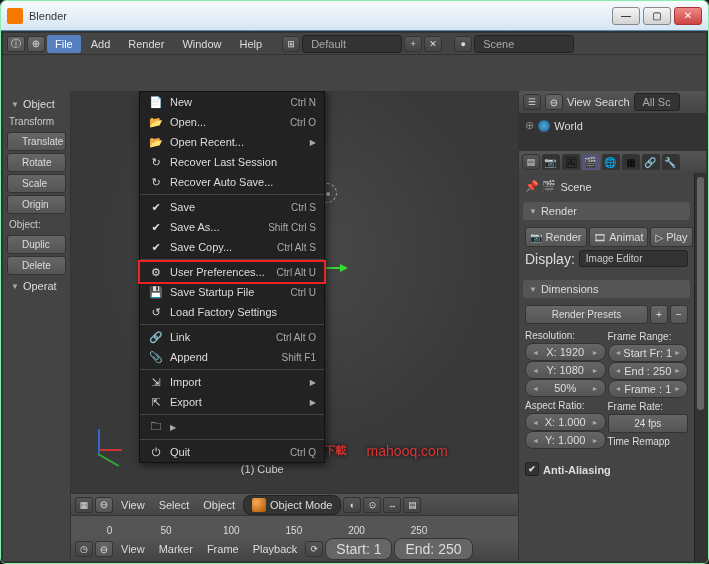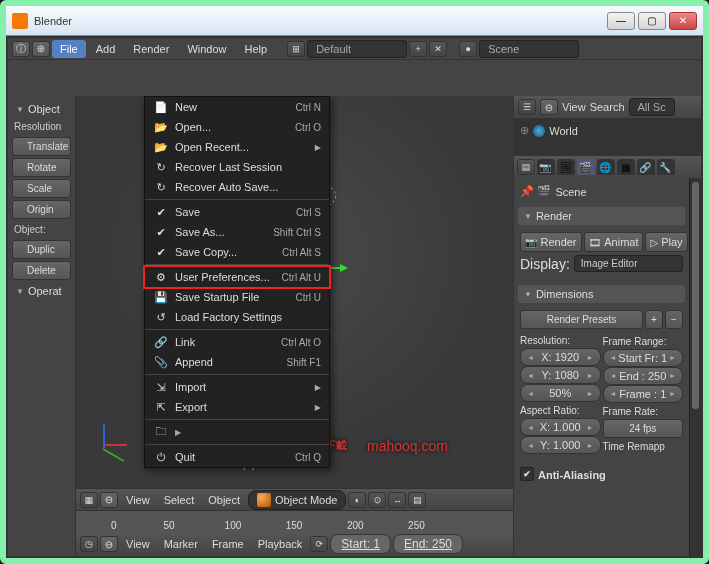--- a/index.html
+++ b/index.html
@@ -1,19 +1,19 @@
 <!DOCTYPE html>
 <html><head>
 <meta charset="utf-8">
 <style>
 * { margin: 0; padding: 0; box-sizing: border-box; font-family: Arial, sans-serif; font-size: 11px; user-select: none; }
 body { width: 709px; height: 564px; background: #1a1a1a; overflow: hidden; }
 
 
-.window { width: 100%; height: 100%; border: 6px solid #86efac; border-radius: 6px; overflow: hidden; display: flex; flex-direction: column; }
+.window { width: 100%; height: 100%; border: 1px solid #86efac; border-radius: 6px; overflow: hidden; display: flex; flex-direction: column; }
 .titlebar { height: 30px; background: linear-gradient(#f8fbfd, #d6e5f3); display: flex; align-items: center; padding: 0 6px; border-bottom: 1px solid #5a8fb8; }
 .title-icon { width: 16px; height: 16px; background: #f57900; border-radius: 2px; margin-right: 6px; }
 .title { color: #333; flex: 1; }
 .win-btns { display: flex; gap: 3px; }
 .win-btn { width: 28px; height: 18px; border: 1px solid #888; border-radius: 3px; background: linear-gradient(#f4f4f4,#d4d4d4); display: flex; align-items: center; justify-content: center; font-size: 10px; }
 .win-btn.close { background: linear-gradient(#e88,#c44); border-color: #a33; color: #fff; }
 
 
 .ui { flex: 1; background: #444; display: flex; flex-direction: column; border: 2px solid #333; }
 
@@ -68,21 +68,21 @@
 .vp-hdr .field { background: #333; color: #ddd; padding: 2px 8px; border: 1px solid #222; border-radius: 8px; display: flex; align-items: center; gap: 4px; }
 .vp-hdr .ico { width: 14px; height: 14px; border-radius: 2px; }
 .sphere-ico { background: radial-gradient(circle at 30% 30%, #fa5, #a50); border-radius: 50%; }
 
 
 .timeline { height: 46px; background: #444; border-top: 1px solid #333; display: flex; flex-direction: column; }
 .tl-ruler { height: 22px; background: #555; position: relative; display: flex; align-items: flex-end; padding-bottom: 2px; }
 .tl-tick { color: #ddd; font-size: 10px; position: absolute; }
 .tl-hdr { height: 22px; background: linear-gradient(#555,#444); display: flex; align-items: center; padding: 0 4px; gap: 2px; }
 .tl-hdr .itm { color: #ddd; padding: 2px 6px; }
-.tl-field { background: #666; color: #ddd; padding: 2px 10px; border: 1px solid #333; border-radius: 8px; font-size: 12px; text-decoration: underline; }
+.tl-field { background: #666; color: #ddd; padding: 2px 10px; border: 1px solid #333; border-radius: 8px; font-size: 14px; }
 
 
 .right { width: 188px; background: #444; border-left: 1px solid #333; display: flex; flex-direction: column; }
 .outliner-hdr { height: 22px; background: linear-gradient(#555,#444); display: flex; align-items: center; gap: 4px; padding: 0 4px; }
 .outliner { height: 38px; background: #333; padding: 4px 6px; color: #ddd; font-size: 10px; }
 .outliner .row { display: flex; align-items: center; gap: 4px; padding: 2px 0; }
 .outliner .globe { width: 12px; height: 12px; background: radial-gradient(circle,#5ad,#158); border-radius: 50%; }
 
 .props-hdr { height: 22px; background: linear-gradient(#555,#444); display: flex; align-items: center; gap: 2px; padding: 0 3px; }
 .props-hdr .tab { width: 18px; height: 16px; background: #333; border-radius: 3px 3px 0 0; display: flex; align-items: center; justify-content: center; font-size: 10px; }
@@ -154,21 +154,21 @@
       <div class="mb-group">
         <div class="mb-sq">●</div>
         <div class="mb-field">Scene</div>
       </div>
     </div>
 
     <div class="body">
 
       <div class="left">
         <div class="panel-hdr">Object</div>
-        <div class="left-lbl">Resolution</div>
+        <div class="left-lbl">Transform</div>
         <div class="left-btn">Translate</div>
         <div class="left-btn">Rotate</div>
         <div class="left-btn">Scale</div>
         <div class="left-btn">Origin</div>
         <div class="left-lbl">Object:</div>
         <div class="left-btn">Duplic</div>
         <div class="left-btn">Delete</div>
         <div class="panel-hdr">Operat</div>
       </div>
 

